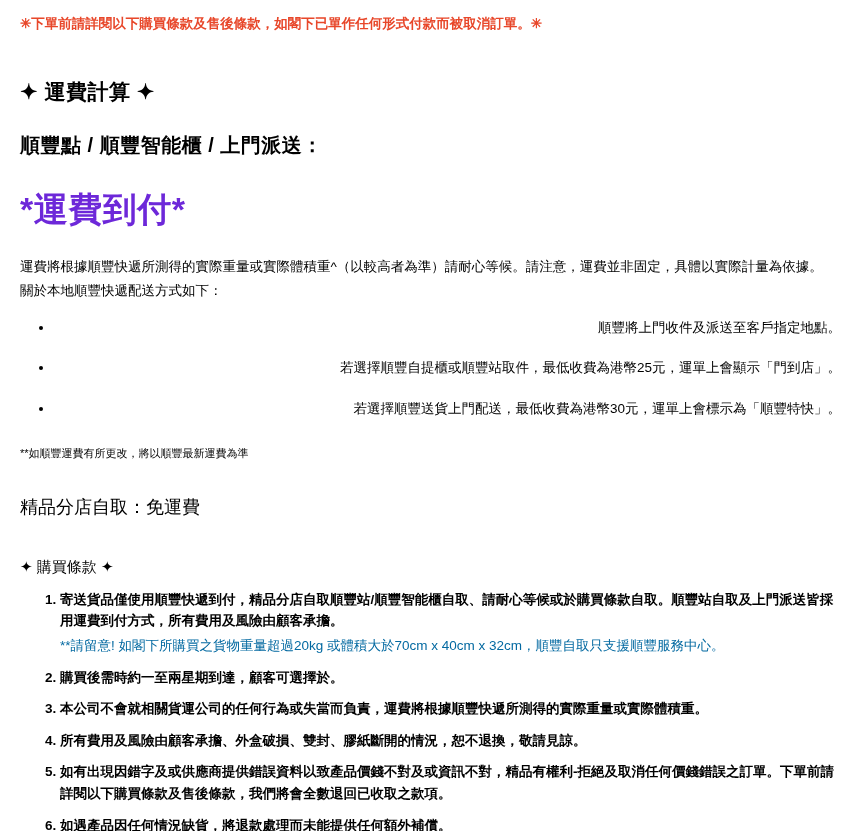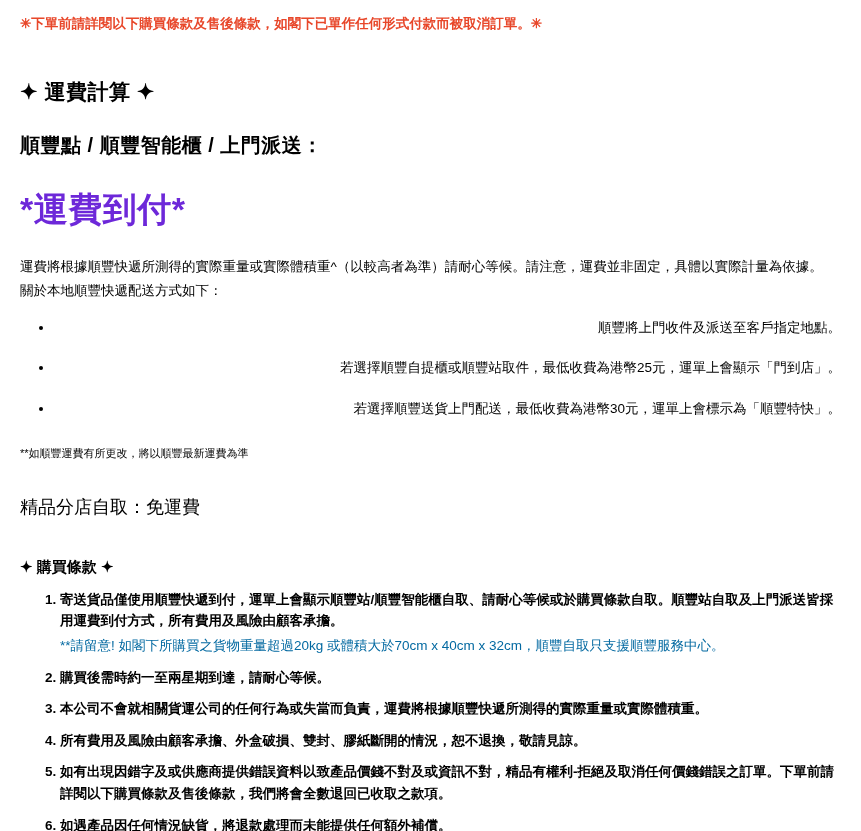--- a/index.html
+++ b/index.html
@@ -74,21 +74,21 @@
     line-height: 1.6;
     margin: 26px 0 4px 0;
   }
   .pickup-text {
     font-size: 18px;
     line-height: 1.6;
     margin: 30px 0 0 0;
   }
   h2.terms-title {
     font-size: 15px;
-    font-weight: bold;
+    font-weight: normal;
     margin: 34px 0 0 0;
     line-height: 1.4;
   }
   ol.terms {
     margin: 12px 0 0 0;
     padding-left: 40px;
     counter-reset: item;
   }
   ol.terms li {
     font-size: 13.5px;
@@ -133,24 +133,24 @@
   </ul>
 
   <p class="note-text">**如順豐運費有所更改，將以順豐最新運費為準</p>
 
   <p class="pickup-text">精品分店自取：免運費</p>
 
   <h2 class="terms-title">✦ 購買條款 ✦</h2>
 
   <ol class="terms">
     <li>
-      <span>寄送貨品僅使用順豐快遞到付，運單上會顯示</span><b class="inline">順豐站/順豐智能櫃自取、請耐心等候</b><span>或於</span><b class="inline">購買條款</b><span>自取。順豐站自取及上門派送皆採用運費到付方式，所有費用及風險由顧客承擔。</span>
+      <span>寄送貨品僅使用順豐快遞到付，精品分店自取</span><b class="inline">順豐站/順豐智能櫃自取、請耐心等候</b><span>或於</span><b class="inline">購買條款</b><span>自取。順豐站自取及上門派送皆採用運費到付方式，所有費用及風險由顧客承擔。</span>
       <span class="warn">**請留意! 如閣下所購買之貨物重量超過20kg 或體積大於70cm x 40cm x 32cm，順豐自取只支援順豐服務中心。</span>
     </li>
-    <li>購買後需時約一至兩星期到達，請耐心等候。</li>
+    <li>購買後需時約一至兩星期到達，顧客可選擇於。</li>
     <li>本公司不會就相關貨運公司的任何行為或失當而負責，運費將根據順豐快遞所測得的實際重量或實際體積重。</li>
     <li>所有費用及風險由顧客承擔、外盒破損、雙封、膠紙斷開的情況，恕不退換，敬請見諒。</li>
     <li>如有出現因錯字及或供應商提供錯誤資料以致產品價錢不對及或資訊不對，精品有權利-拒絕及取消任何價錢錯誤之訂單。下單前請詳閱以下購買條款及售後條款，我們將會全數退回已收取之款項。</li>
     <li>如遇產品因任何情況缺貨，將退款處理而未能提供任何額外補償。</li>
 
   </ol>
 
 </div>
 
 </body></html>

